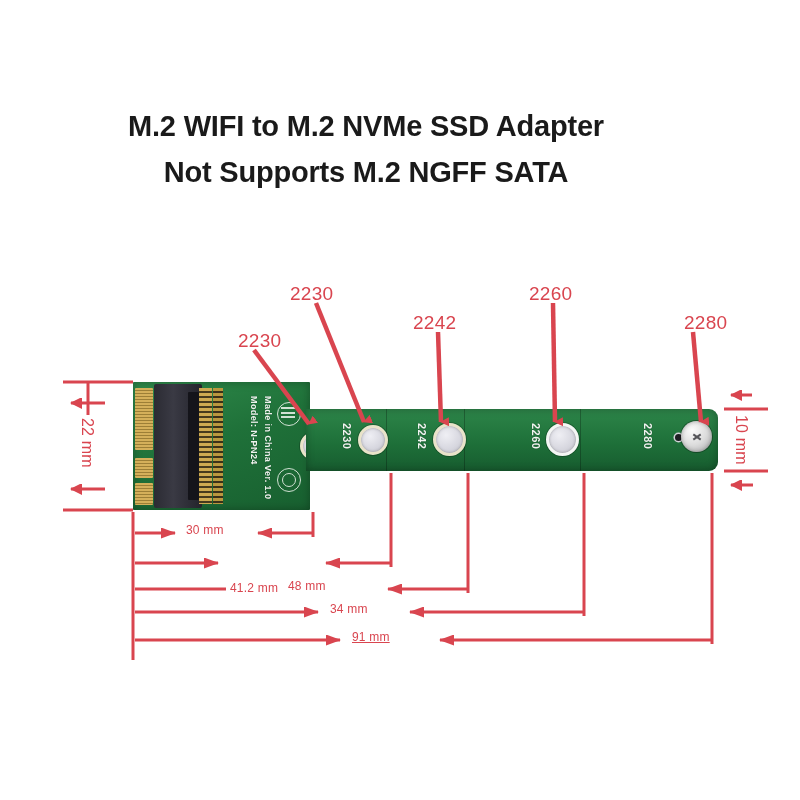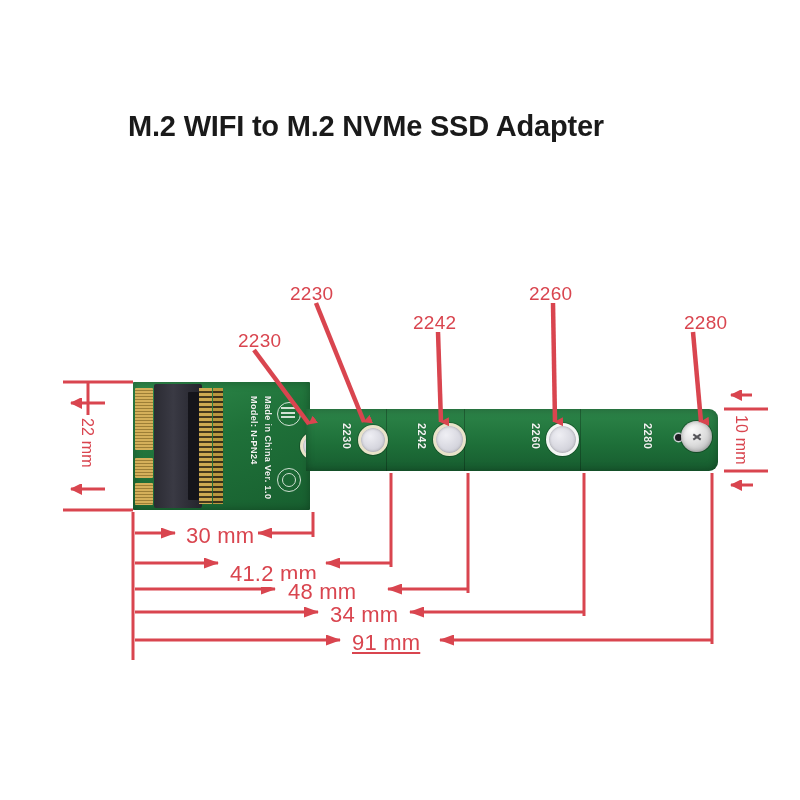--- a/index.html
+++ b/index.html
@@ -122,37 +122,38 @@
     text-shadow:0 0 1px rgba(0,0,0,.45);
   }
 
   
   .ann{position:absolute;left:0;top:0;width:800px;height:800px;pointer-events:none;}
   .calloutlabel{
     position:absolute;color:#d9454f;font-size:19px;font-weight:400;
     white-space:nowrap;letter-spacing:.3px;
   }
   .dimlabel{
-    position:absolute;color:#d9454f;font-size:22px;font-weight:400;
+    position:absolute;color:#d9454f;font-size:12px;font-weight:400;
     white-space:nowrap;letter-spacing:.2px;
     background:#fff;padding:0 4px;
   }
   .dimlabel.vert{
     transform-origin:left top;transform:rotate(90deg);
     font-size:16px;padding:0 3px;
   }
   svg.ann-svg{position:absolute;left:0;top:0;width:800px;height:800px;overflow:visible;}
 </style>
 </head>
 <body>
 
 <div id="stage">
 
   <div class="title-block">
     <div class="title-line">M.2 WIFI to M.2 NVMe SSD Adapter</div>
+    <div class="title-line l2">Not Supports M.2 NGFF SATA</div>
   </div>
 
   <div class="pcb-main">
     <div class="fingers">
       <div class="finger f1"></div>
       <div class="finger f2"></div>
       <div class="finger f3"></div>
     </div>
     <div class="socket">
       <div class="socket-inner"></div>
@@ -253,19 +254,19 @@
     <div class="calloutlabel" style="left:238px;top:330px;">2230</div>
     <div class="calloutlabel" style="left:290px;top:283px;">2230</div>
     <div class="calloutlabel" style="left:413px;top:312px;">2242</div>
     <div class="calloutlabel" style="left:529px;top:283px;">2260</div>
     <div class="calloutlabel" style="left:684px;top:312px;">2280</div>
 
     <div class="dimlabel vert" style="left:96px;top:415px;">22 mm</div>
     <div class="dimlabel vert" style="left:750px;top:412px;">10 mm</div>
 
     <div class="dimlabel" style="left:182px;top:523px;">30 mm</div>
-    <div class="dimlabel" style="left:226px;top:561px;text-align:center;">41.2 mm</div>
+    <div class="dimlabel" style="left:226px;top:581px;text-align:center;">41.2 mm</div>
     <div class="dimlabel" style="left:284px;top:579px;">48 mm</div>
     <div class="dimlabel" style="left:326px;top:602px;">34 mm</div>
     <div class="dimlabel" style="left:348px;top:630px;text-decoration:underline;">91 mm</div>
   </div>
 
 </div>
 
 </body></html>

